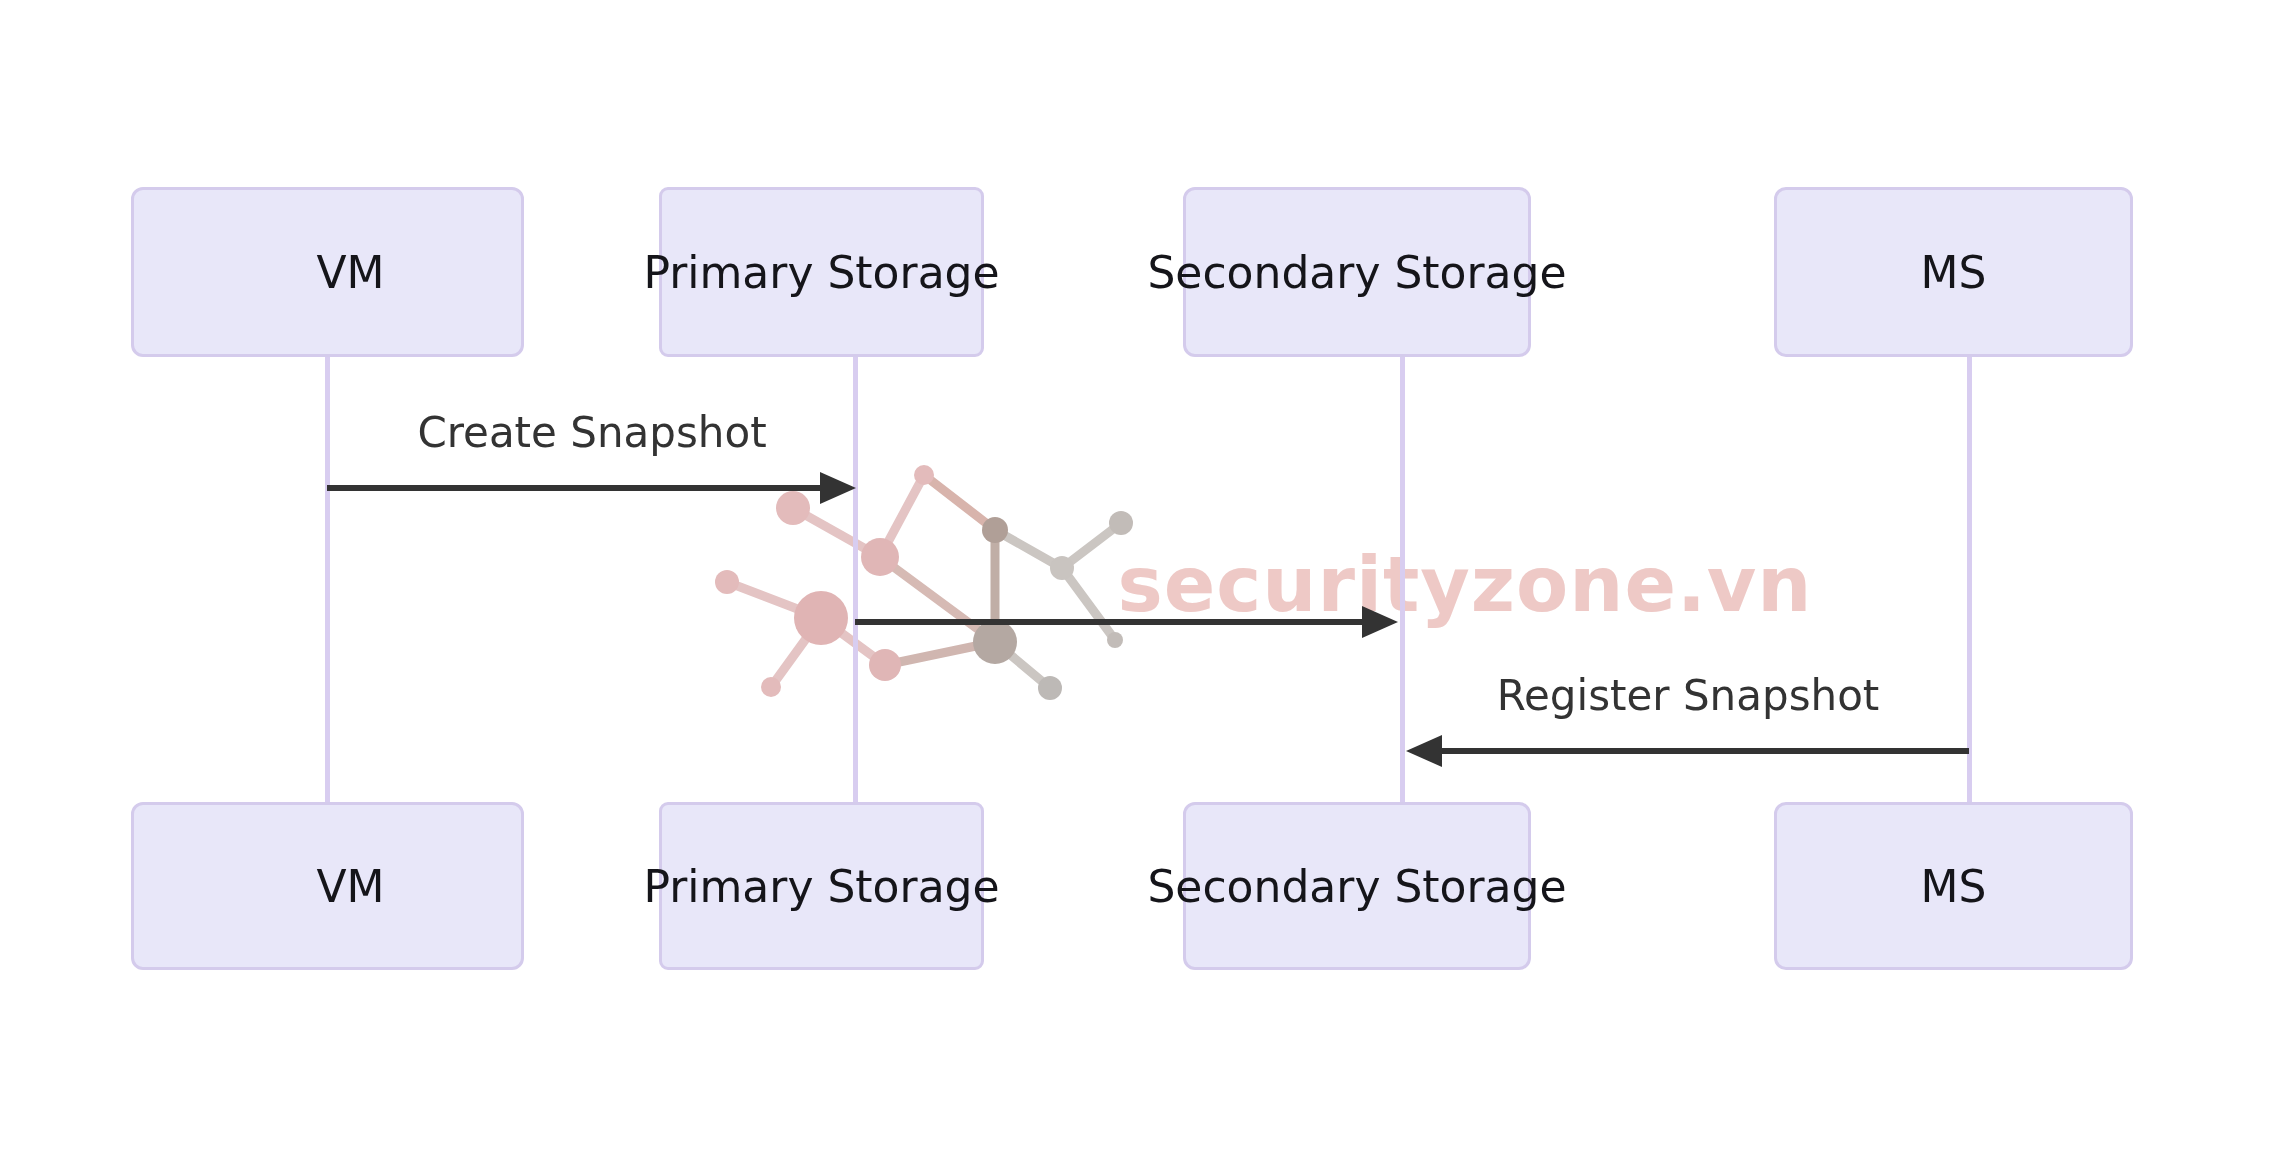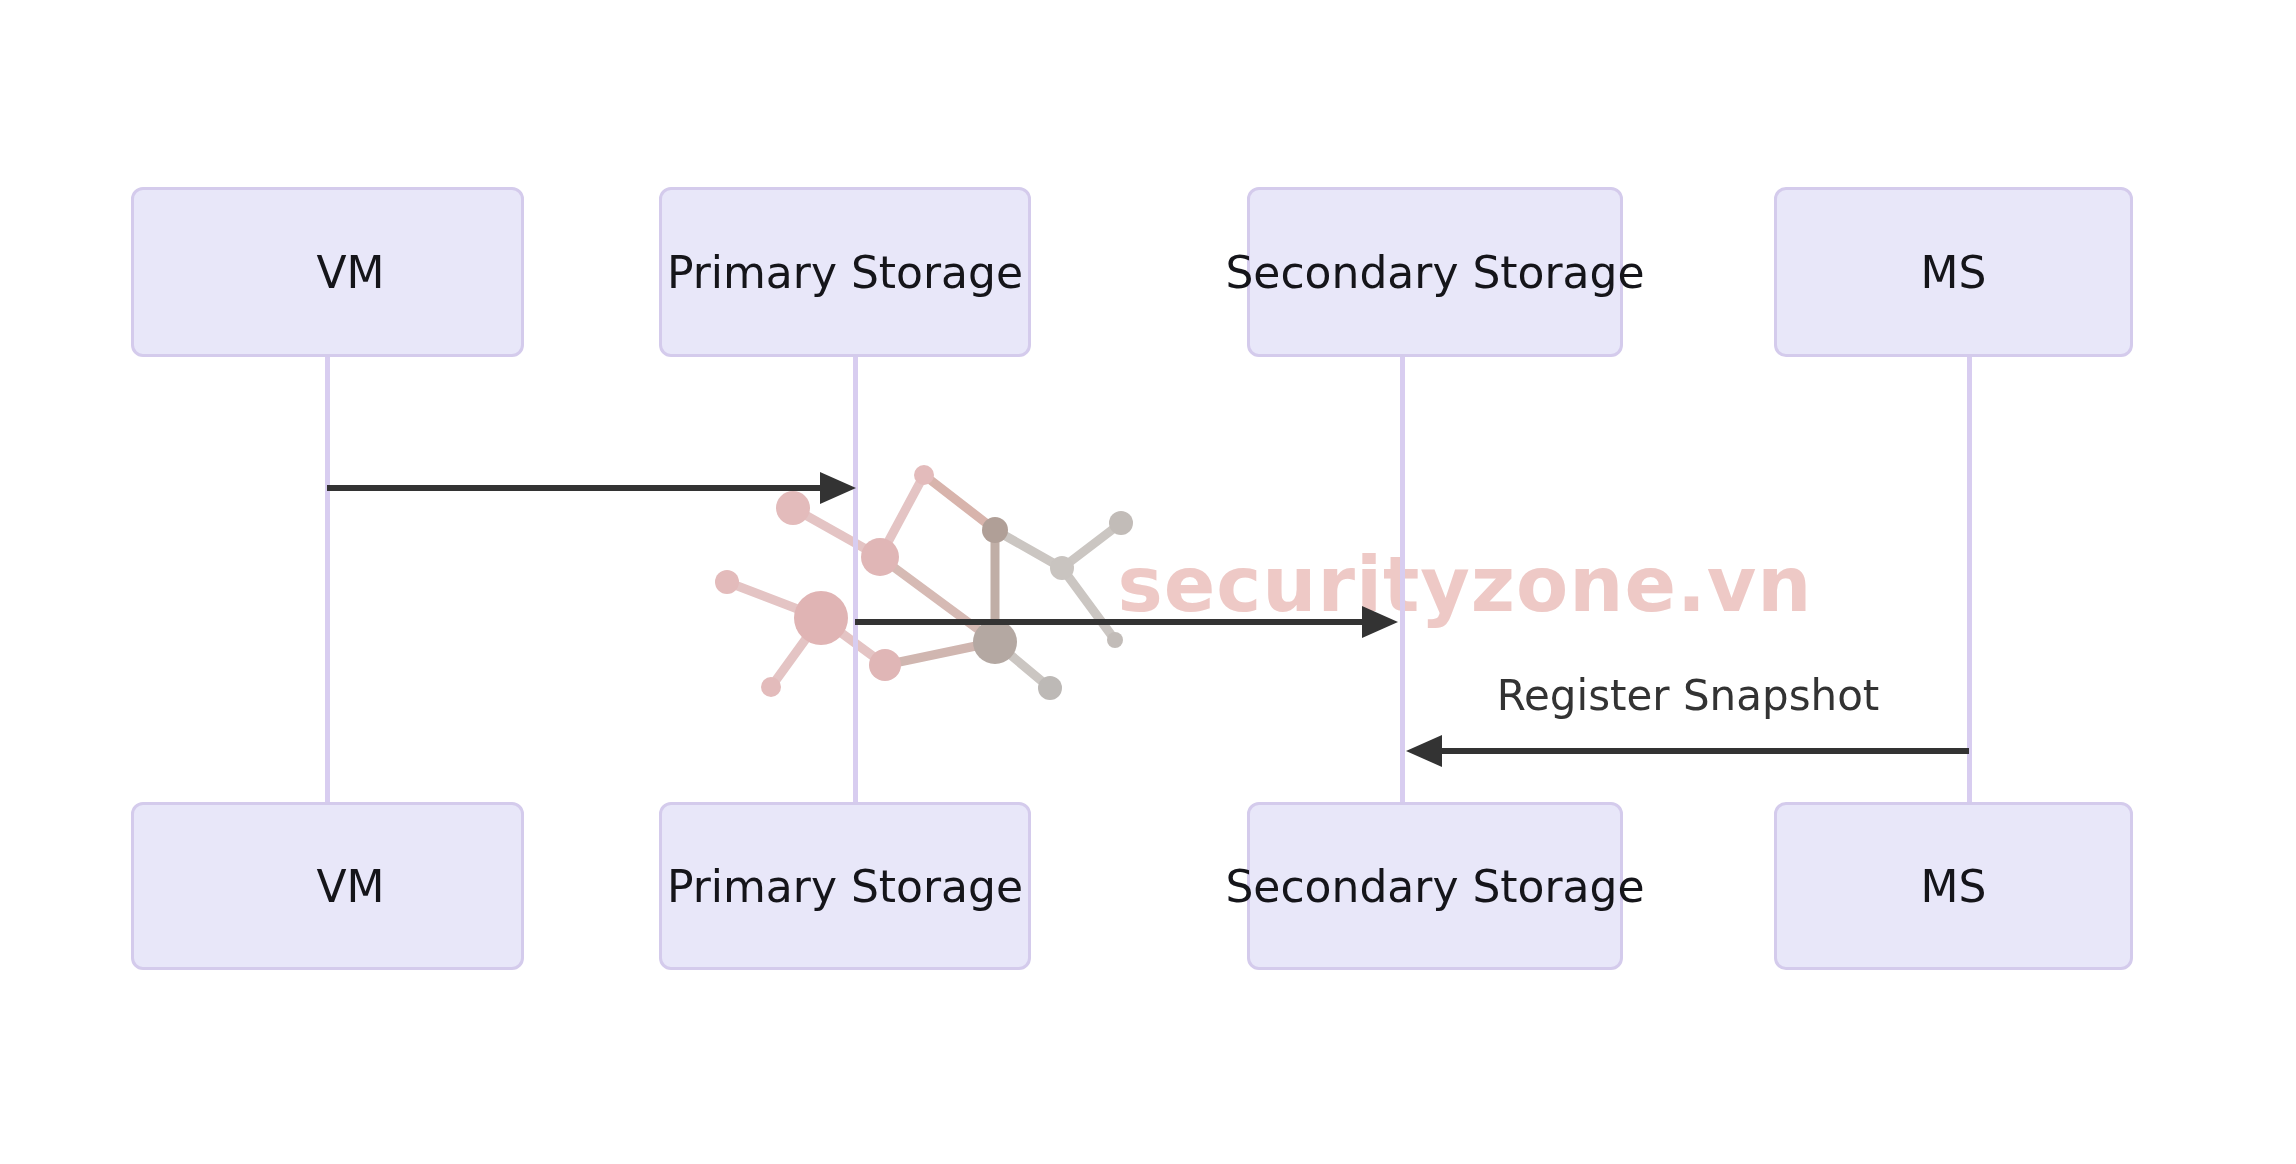--- a/index.html
+++ b/index.html
@@ -11,22 +11,22 @@
   
   .actor {
     position:absolute; box-sizing:border-box;
     background:#e8e7f9; border:3px solid #d4cbec; border-radius:12px;
     display:flex; align-items:center; justify-content:center;
     font-size:44px; color:#15151a; white-space:nowrap;
   }
   .row-top    { top:187px; height:170px; }
   .row-bottom { top:802px; height:168px; }
   .c1 { left:131px;  width:393px;padding-left:46px; }
-  .c2 { left:659px;  width:372px; }
-  .c3 { left:1247px; width:376px; }
+  .c2 { left:659px;  width:325px;border-radius:9px; }
+  .c3 { left:1183px; width:348px; }
   .c4 { left:1774px; width:359px; }
 
   
   .lifeline { position:absolute; top:357px; height:445px; width:5px; background:#d8cdf0; }
   .l1 { left:325px; }  .l2 { left:853px; }  .l3 { left:1400px; }  .l4 { left:1967px; }
 
   
   .msg-line { position:absolute; height:6px; background:#333333; }
   .head-right {
     position:absolute; width:0; height:0;
@@ -99,20 +99,21 @@
     <circle cx="360" cy="233" r="12" fill="#bdb9b6"></circle>
     <circle cx="425" cy="185" r="8" fill="#c2bcb8"></circle>
   </svg>
   <div class="wm-text">securityzone.vn</div>
 
   <div class="lifeline l1"></div>
   <div class="lifeline l2"></div>
   <div class="lifeline l3"></div>
   <div class="lifeline l4"></div>
 
+  <div class="msg-label m1-label">Create Snapshot</div>
   <div class="msg-line m1-line"></div>
   <div class="head-right m1-head"></div>
 
   <div class="msg-line m2-line"></div>
   <div class="head-right m2-head"></div>
 
   <div class="msg-label m3-label">Register Snapshot</div>
   <div class="msg-line m3-line"></div>
   <div class="head-left m3-head"></div>
 

